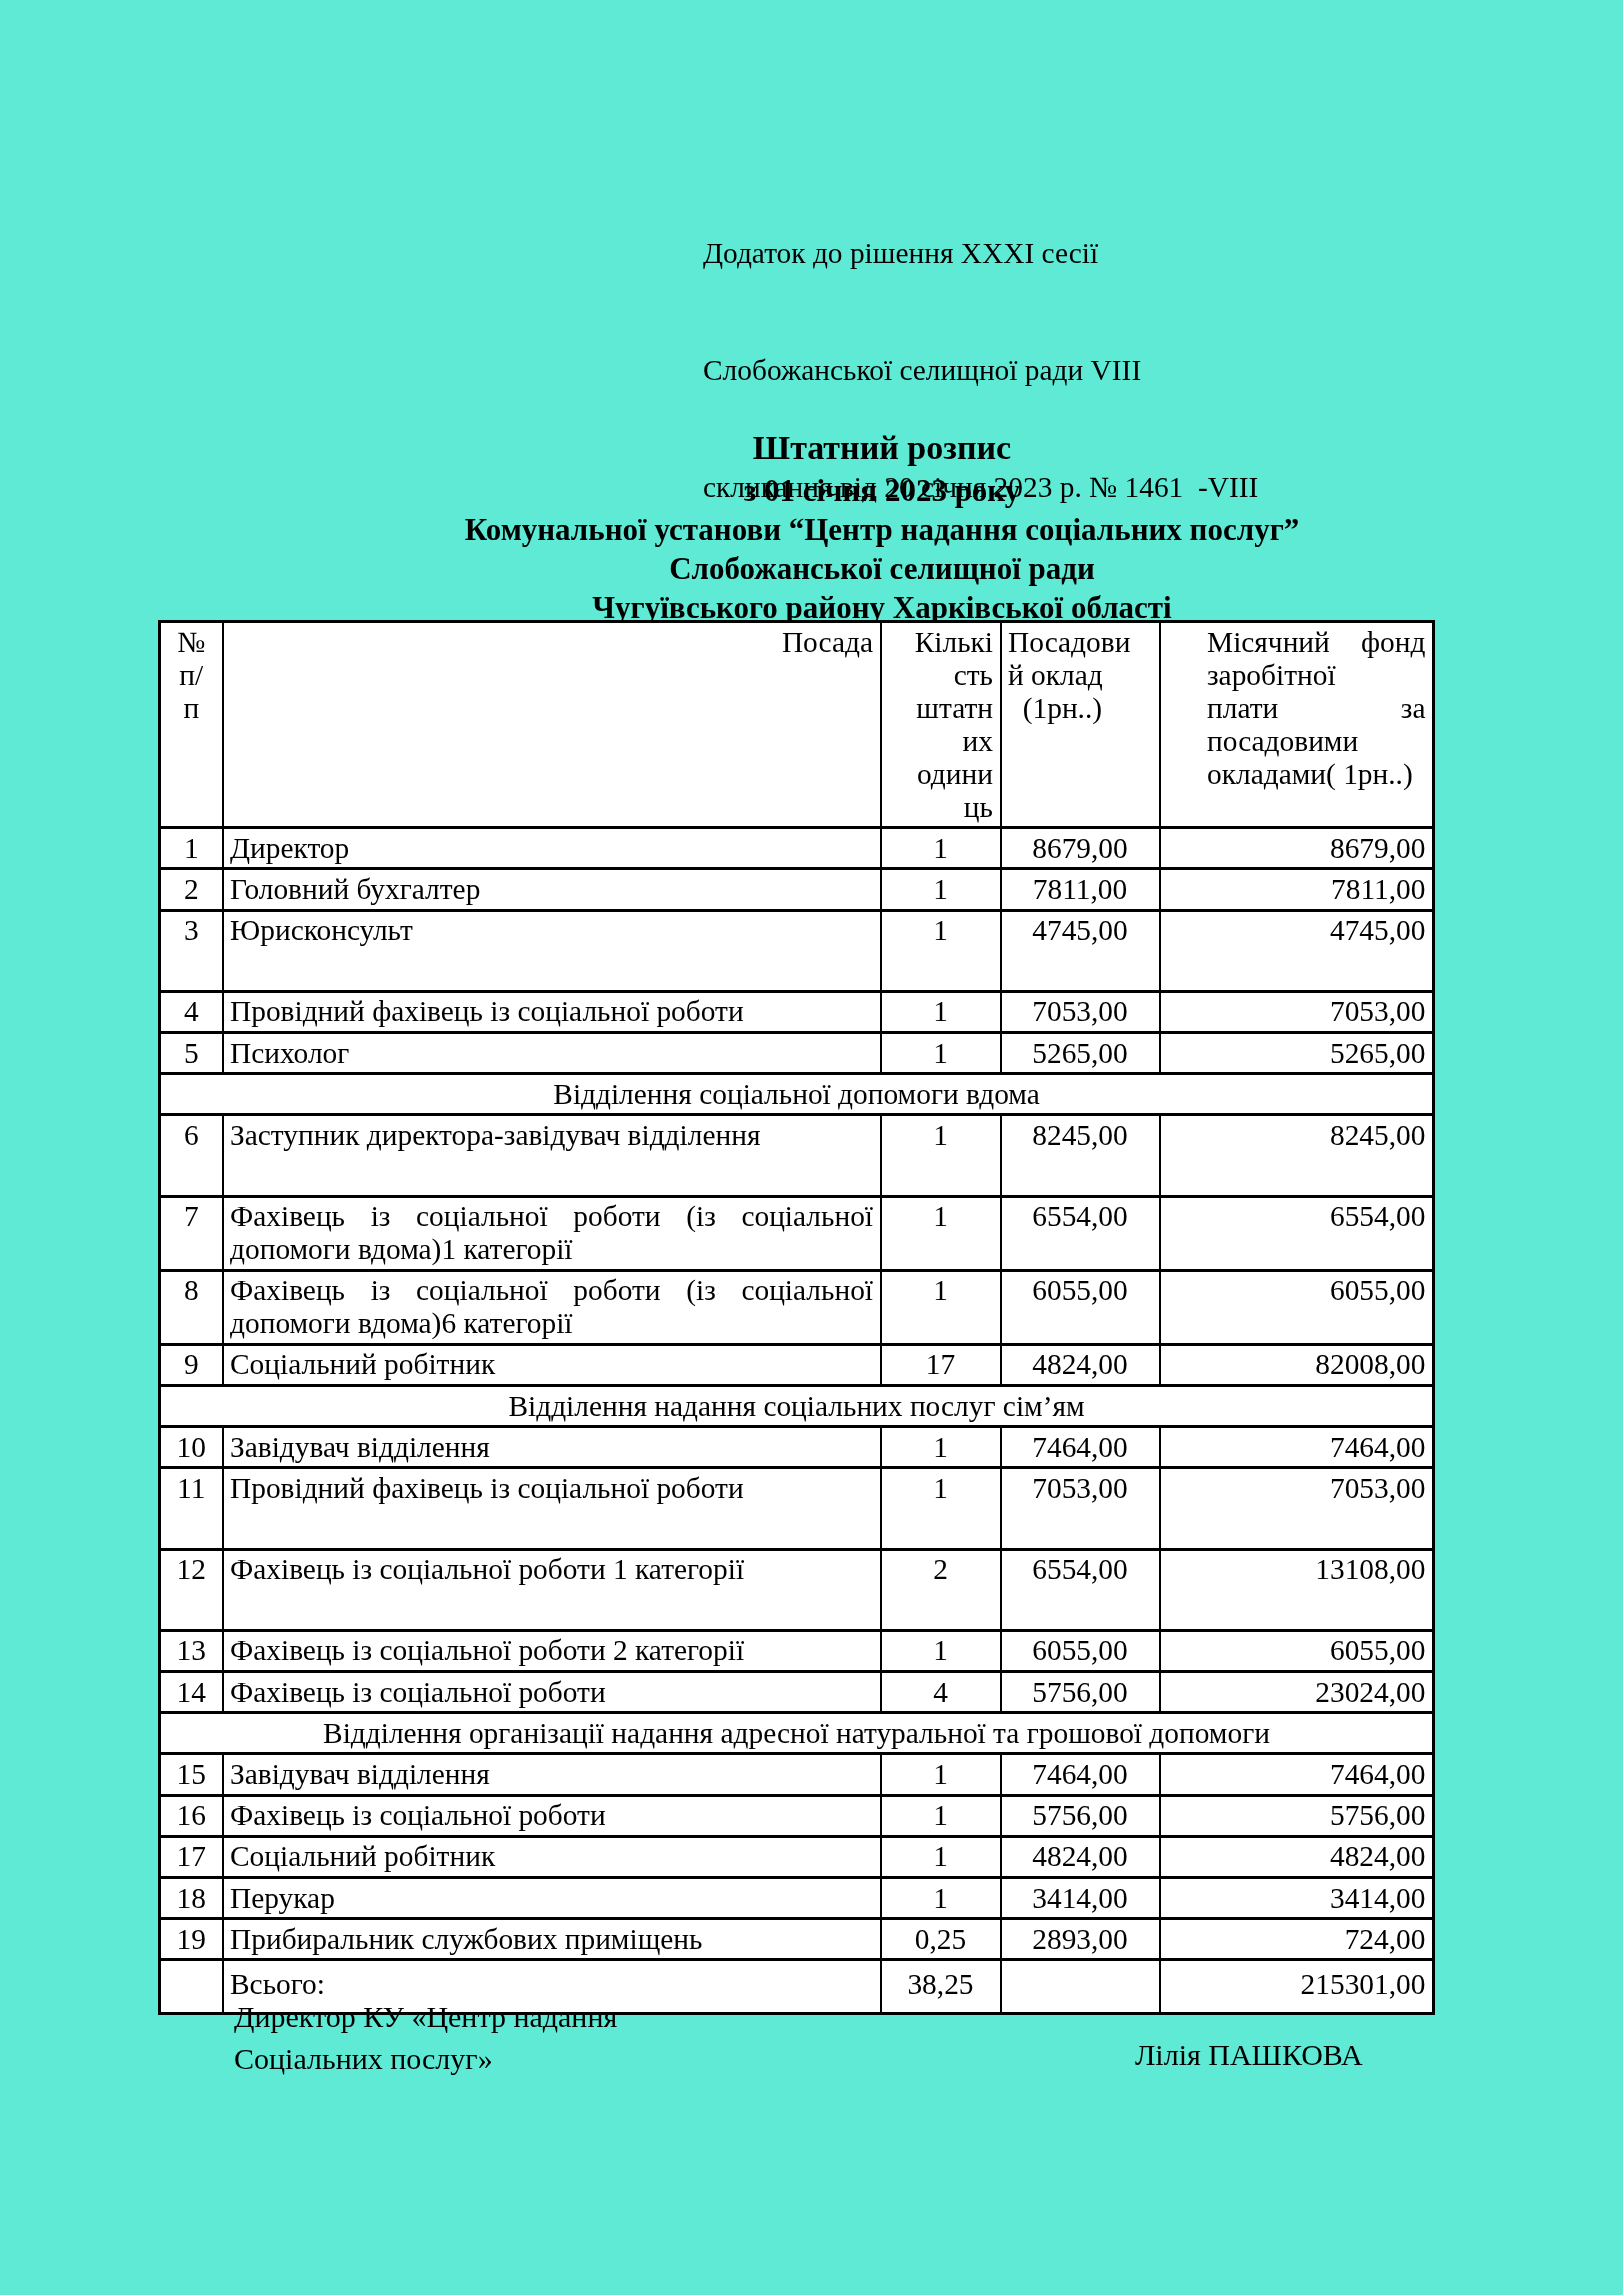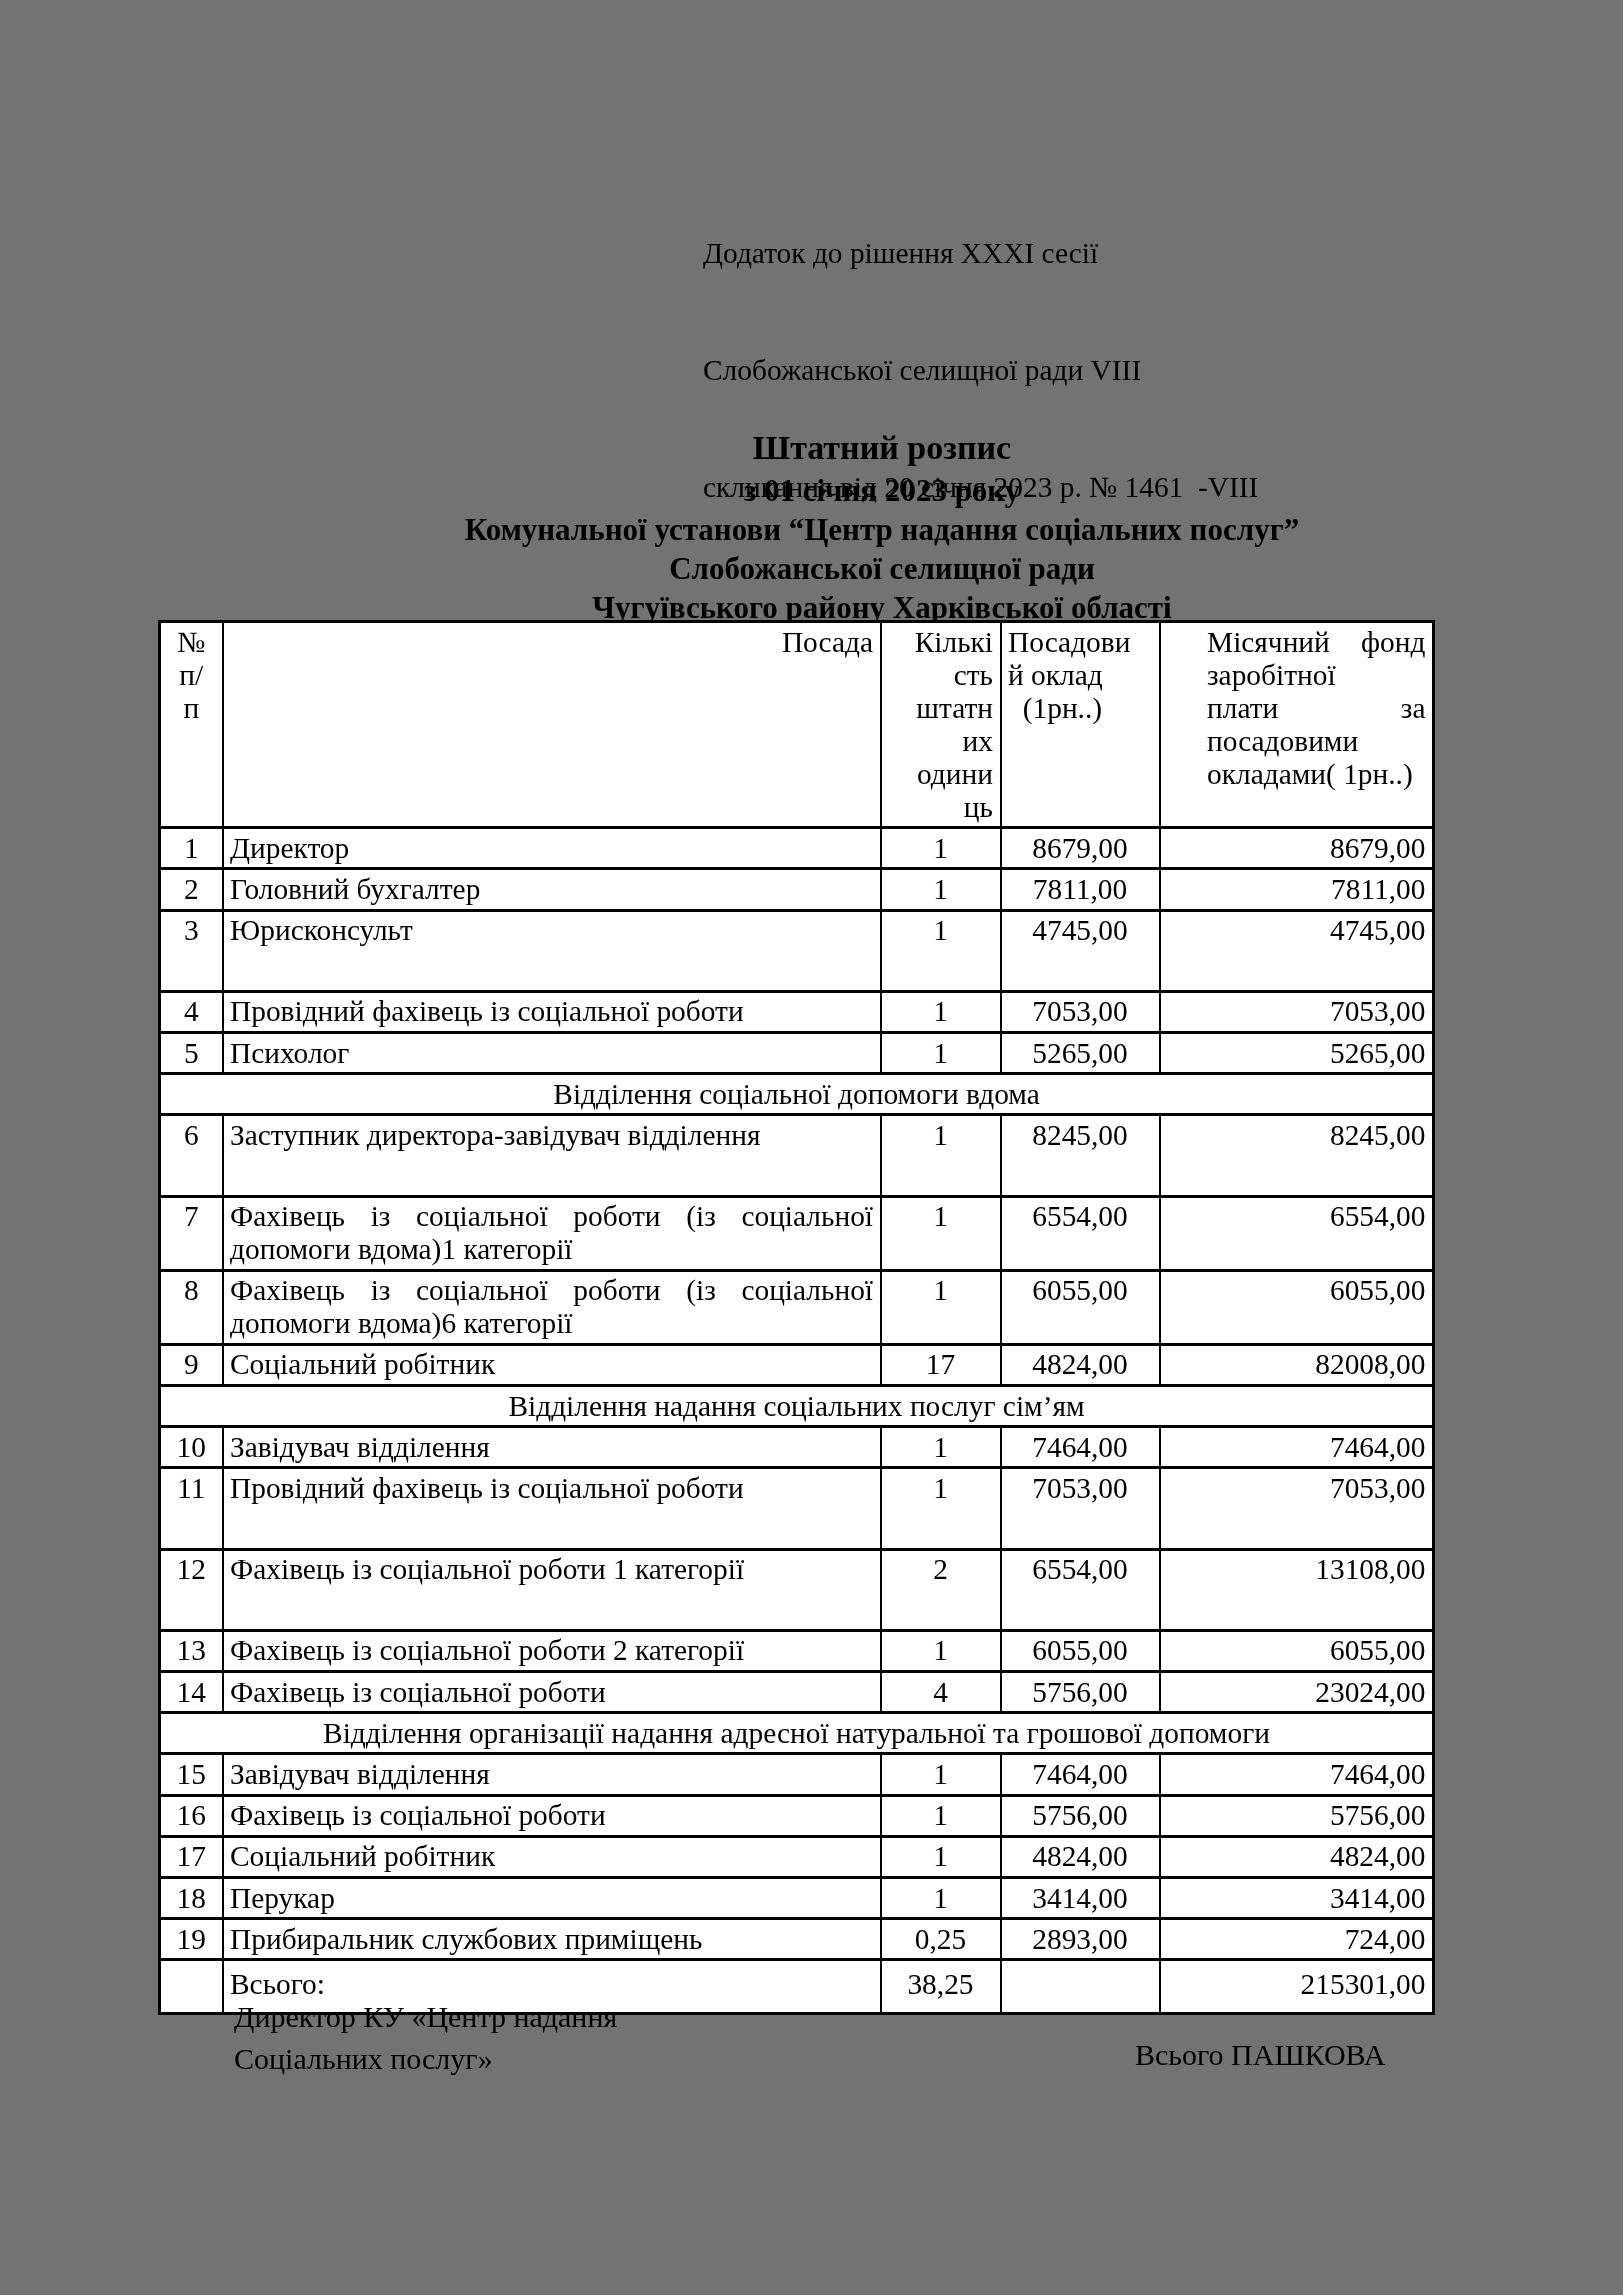--- a/index.html
+++ b/index.html
@@ -1,20 +1,20 @@
 <!DOCTYPE html>
 <html lang="uk" style="font-size:10.5px"><head>
 <meta charset="utf-8">
 <style>
   html,body { margin:0; padding:0; background:#ffffff; }
   .page {
     position:relative;
     width:1623px;
     height:2295px;
-    background:#737373;
+    background:#5eead4;
     color:#000000;
     font-family:"Liberation Serif", "DejaVu Serif", serif;
     overflow:hidden;
   }
 
   
   .ref-block {
     position:absolute;
     left:703px;
     top:156px;
@@ -310,16 +310,16 @@
             <td class="c-units">38,25</td>
             <td class="c-salary"></td>
             <td class="c-fund">215301,00</td>
           </tr>
         </tbody>
     </table>
   </div>
 
   <div class="sig-left">Директор КУ «Центр надання
 Соціальних послуг»</div>
-  <div class="sig-right">Всього ПАШКОВА</div>
+  <div class="sig-right">Лілія ПАШКОВА</div>
 
 </div>
 
 
 </body></html>

